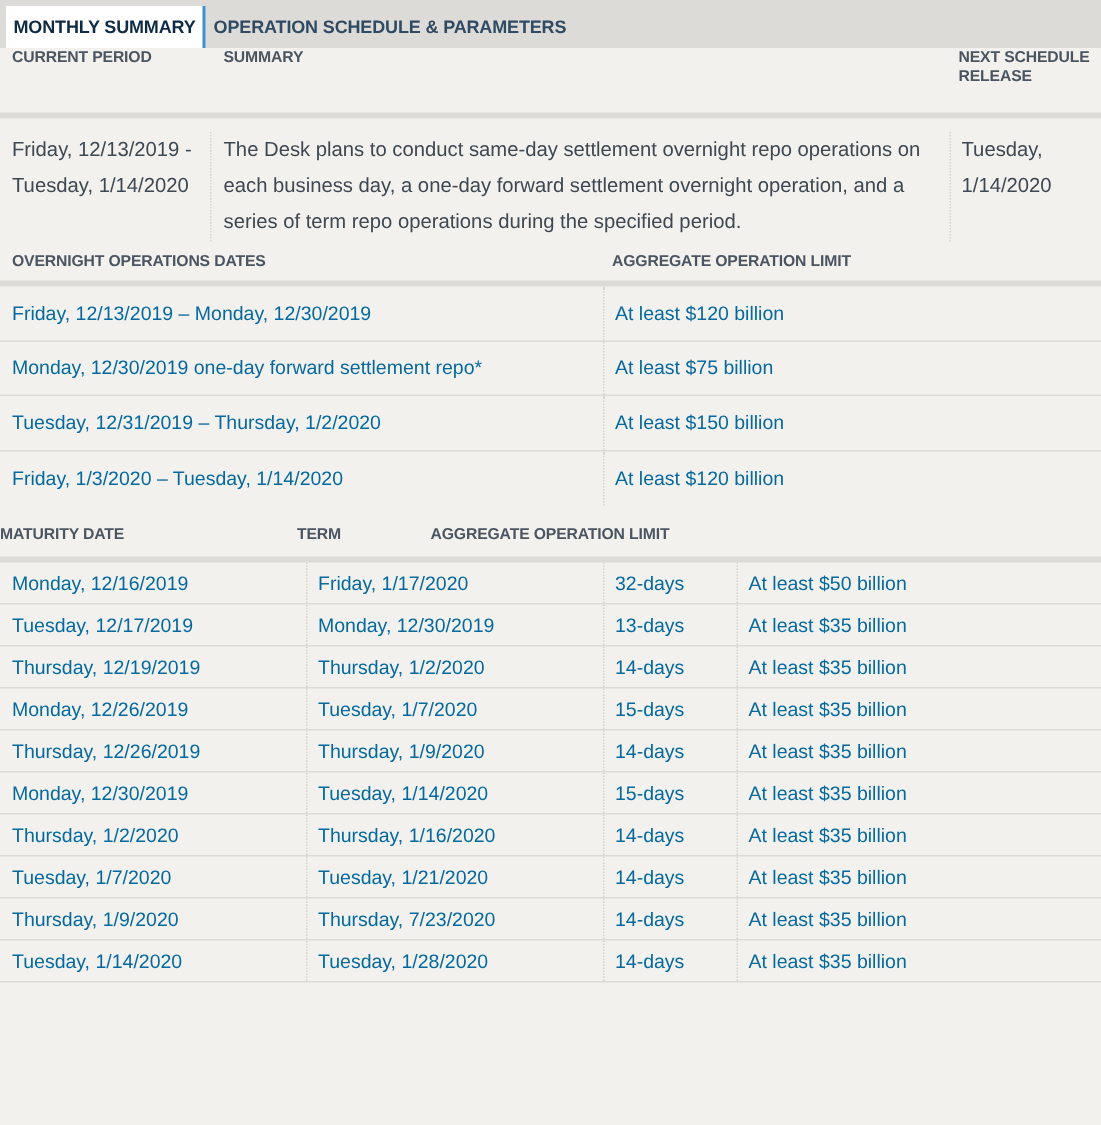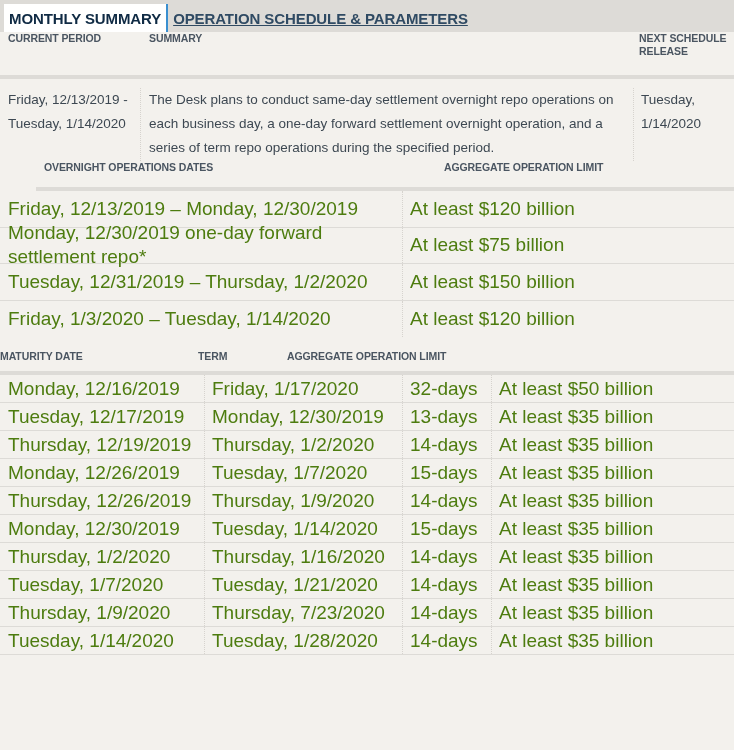--- a/index.html
+++ b/index.html
@@ -1,38 +1,38 @@
 <!DOCTYPE html>
 <html><head>
   <meta charset="utf-8">
   <style>
     * { box-sizing: border-box; margin: 0; padding: 0; }
     html, body { width: 734px; height: 750px; overflow: hidden; background: #f3f1ed; }
     body { font-family: "Liberation Sans", "DejaVu Sans", sans-serif; color: #3d4852; }
 
     .tabs { height: 32px; background: #dddbd7; display: flex; align-items: stretch; padding-left: 4px; padding-top: 4px; }
-    .tab { font-family: "Liberation Sans", sans-serif; font-weight: bold; font-size: 15px; letter-spacing: -0.1px; display: flex; align-items: center; padding: 0 5px; cursor: pointer; }
+    .tab { font-family: "Liberation Sans", sans-serif; font-weight: bold; font-size: 12px; letter-spacing: -0.1px; display: flex; align-items: center; padding: 0 5px; cursor: pointer; }
     .tab.active { background: #ffffff; color: #0f2a44; border-right: 2px solid #3a8fd0; }
-    .tab.inactive { color: #2f4a63; text-decoration: underline; }
+    .tab.inactive { color: #2f4a63; }
 
     .hdr { font-weight: bold; font-size: 10.5px; color: #4a5561; text-transform: uppercase; letter-spacing: -0.1px; line-height: 13px; }
-    .cell { font-size: 19px; color: #4d7c0f; line-height: 24px; }
+    .cell { font-size: 13px; color: #0369a1; line-height: 24px; }
 
     
     .sum-head { display: flex; height: 47px; border-bottom: 4px solid #dddbd7; }
     .sum-head .c1 { width: 149px; padding-left: 8px; }
     .sum-head .c2 { width: 490px; }
     .sum-head .c3 { flex: 1; }
     .sum-row { display: flex; height: 82px; padding-top: 9px; }
     .sum-row .c1 { width: 141px; padding-left: 8px; border-right: 1px dotted #d6d3ce; line-height: 24px; font-size: 13.5px; }
     .sum-row .c2 { width: 493px; padding-left: 8px; padding-right: 6px; border-right: 1px dotted #d6d3ce; line-height: 24px; font-size: 13.5px; }
     .sum-row .c3 { flex: 1; padding-left: 7px; line-height: 24px; font-size: 13.5px; }
 
     
-    .on-head { display: flex; height: 30px; align-items: flex-start; border-bottom: 4px solid #dddbd7; margin-left: 36px; }
+    .on-head { display: flex; height: 30px; align-items: center; border-bottom: 4px solid #dddbd7; }
     .on-head .c1 { width: 408px; padding-left: 8px; }
     .on-head .c2 { flex: 1; }
     .on-row { display: flex; height: 36.5px; align-items: center; border-bottom: 1px solid #dddbd7; }
     .on-row:last-child { border-bottom: none; }
     .on-row .c1 { width: 403px; padding-left: 8px; height: 100%; display: flex; align-items: center; border-right: 1px dotted #d6d3ce; }
     .on-row .c2 { flex: 1; padding-left: 7px; }
 
     
     .t-head { display: flex; height: 38px; align-items: center; border-bottom: 4px solid #dddbd7; padding-top: 4px; }
     .t-head .c1 { width: 210px; padding-left: 8px; }

